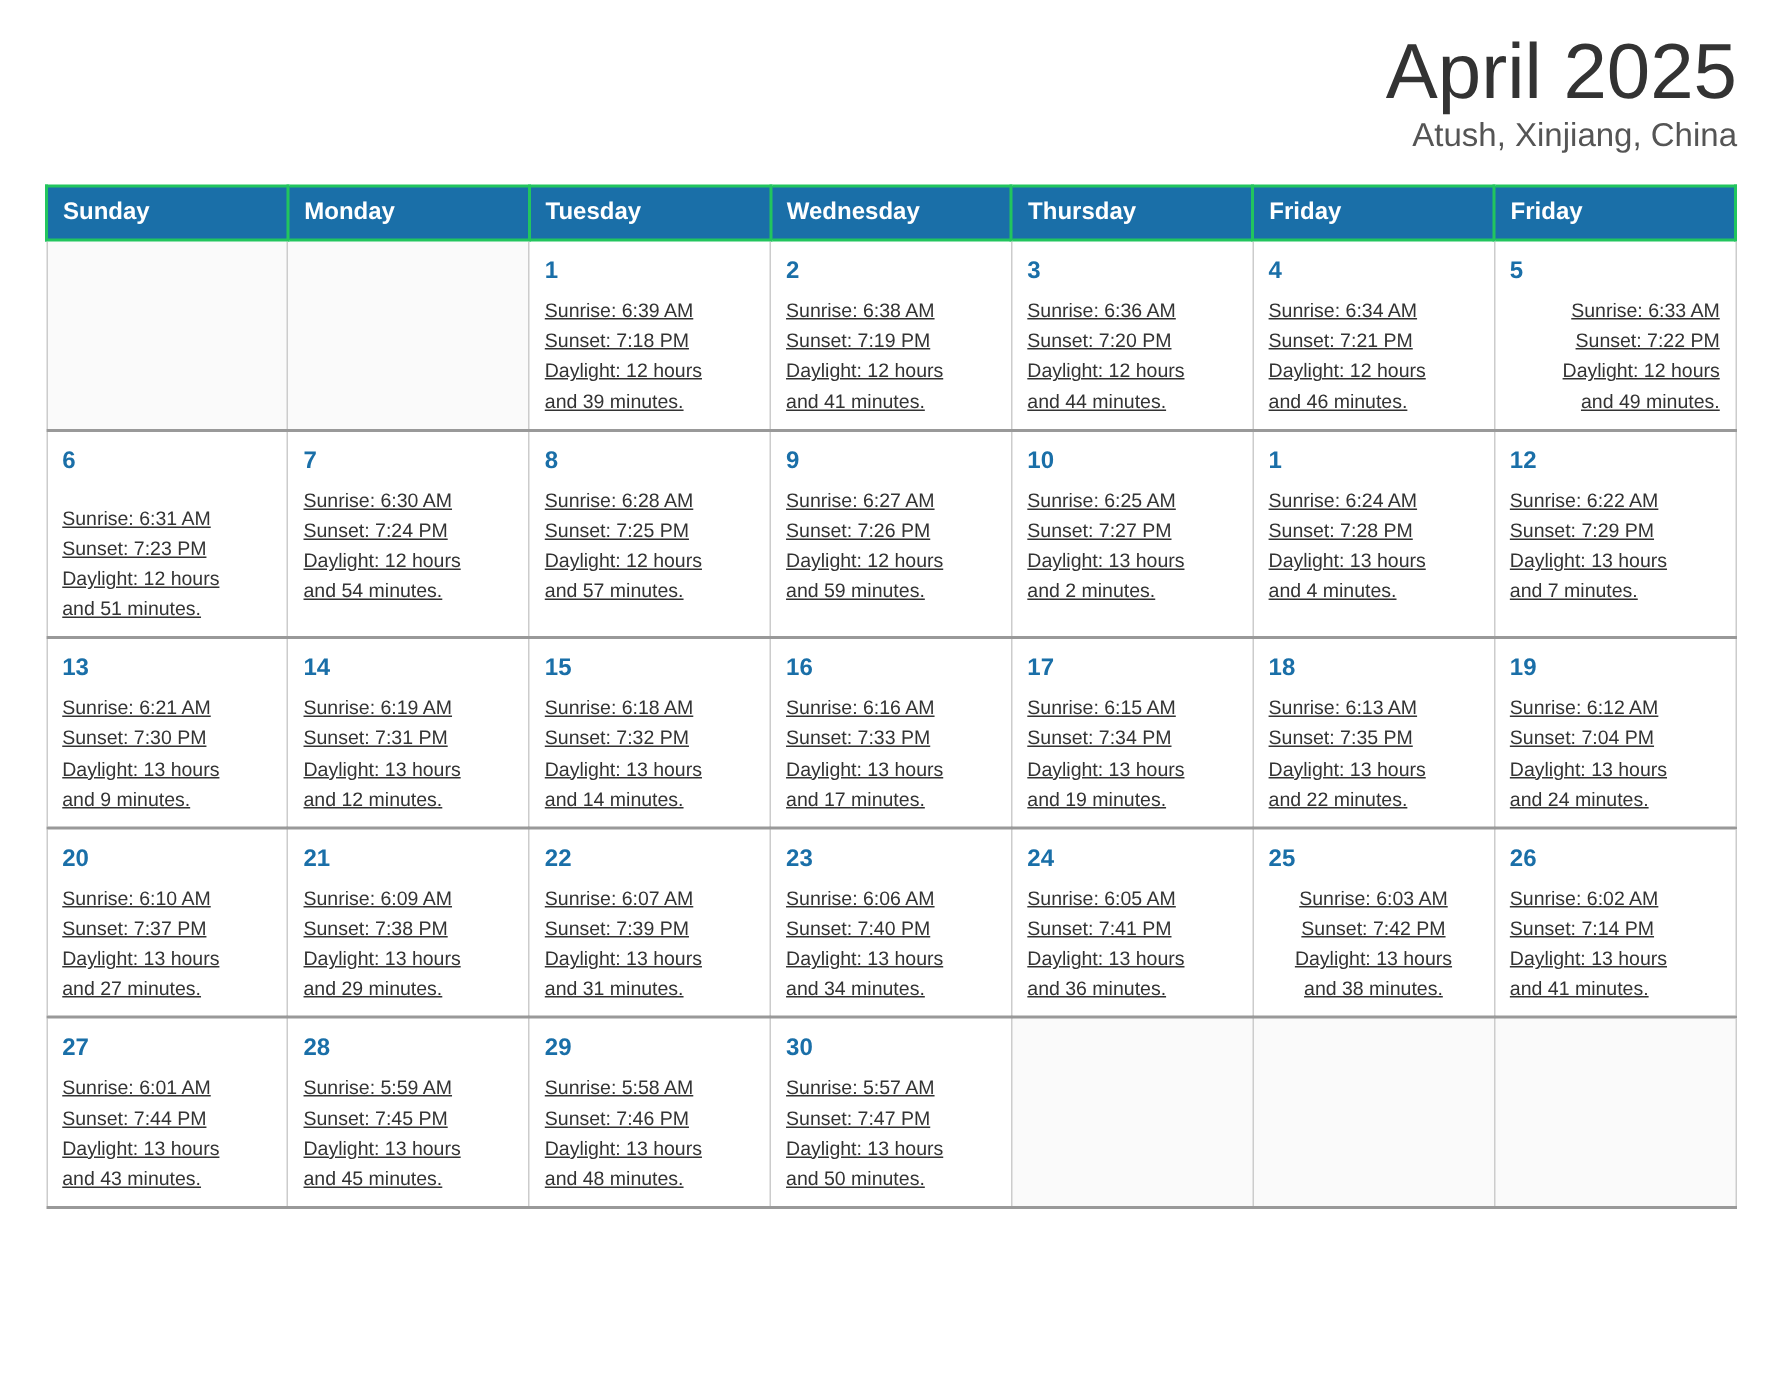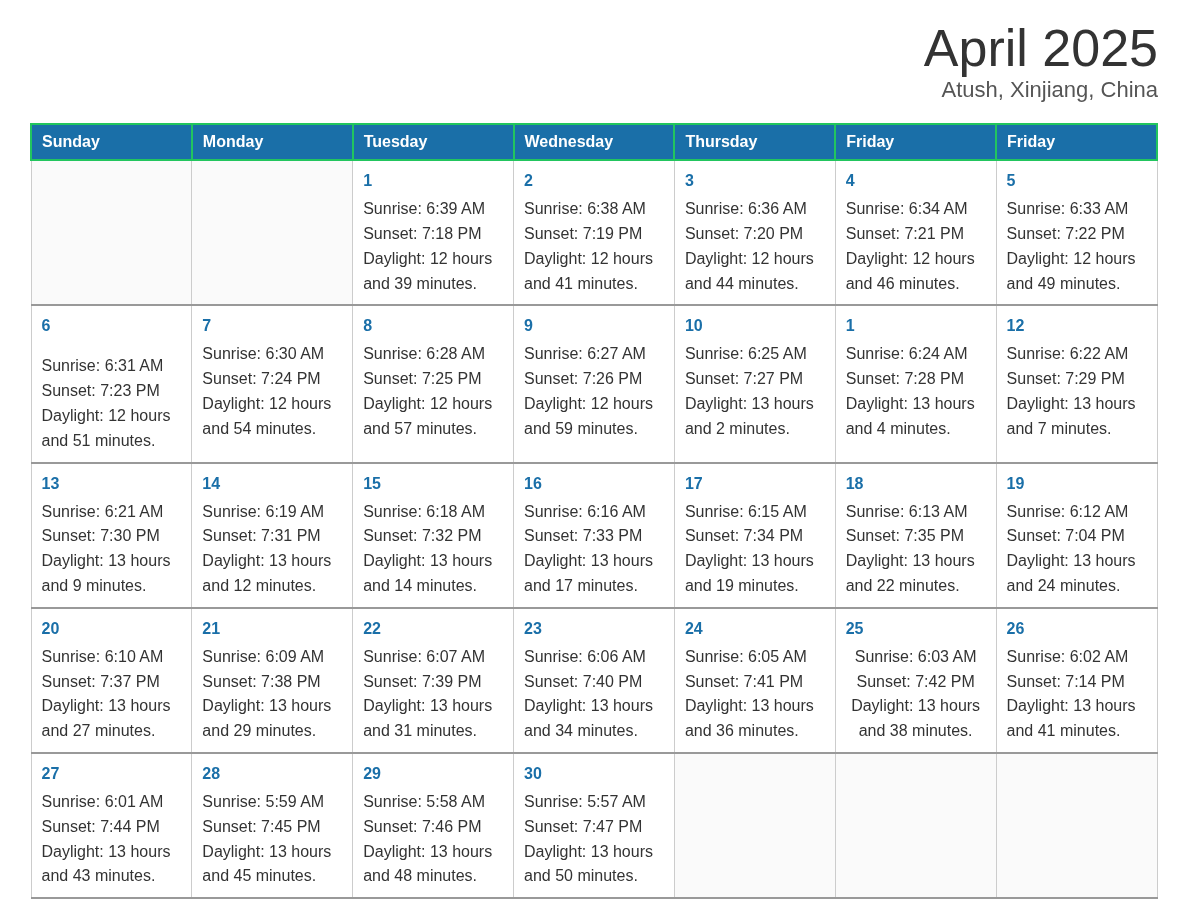--- a/index.html
+++ b/index.html
@@ -89,23 +89,24 @@
       line-height: 1.5;
     }
     .day-number {
       font-size: 16px;
       font-weight: bold;
       color: #1a6fa8;
       display: block;
       margin-bottom: 4px;
     }
     .day-info {
-      font-size: 16px;
+      font-size: 13px;
       color: #333;
       line-height: 1.55;
+      text-decoration: underline;
     }
     .empty-cell {
       background: #fafafa;
     }
     tr { border-bottom: 2px solid #999; }
   </style>
 </head>
 <body>
 
 <div class="header">
@@ -157,21 +158,21 @@
         </td>
         <td>
           <span class="day-number">4</span>
           <div class="day-info" style="white-space: pre-line;">Sunrise: 6:34 AM
 Sunset: 7:21 PM
 Daylight: 12 hours
 and 46 minutes.</div>
         </td>
         <td>
           <span class="day-number">5</span>
-          <div class="day-info" style="white-space: pre-line;">Sunrise: 6:33 AM
+          <div class="day-info" style="white-space: pre-line; text-align: right;">Sunrise: 6:33 AM
 Sunset: 7:22 PM
 Daylight: 12 hours
 and 49 minutes.</div>
         </td>
       </tr>
       <tr>
         <td>
           <span class="day-number">6</span>
           <div class="day-info" style="white-space: pre-line; margin-top: 16px;">Sunrise: 6:31 AM
 Sunset: 7:23 PM

